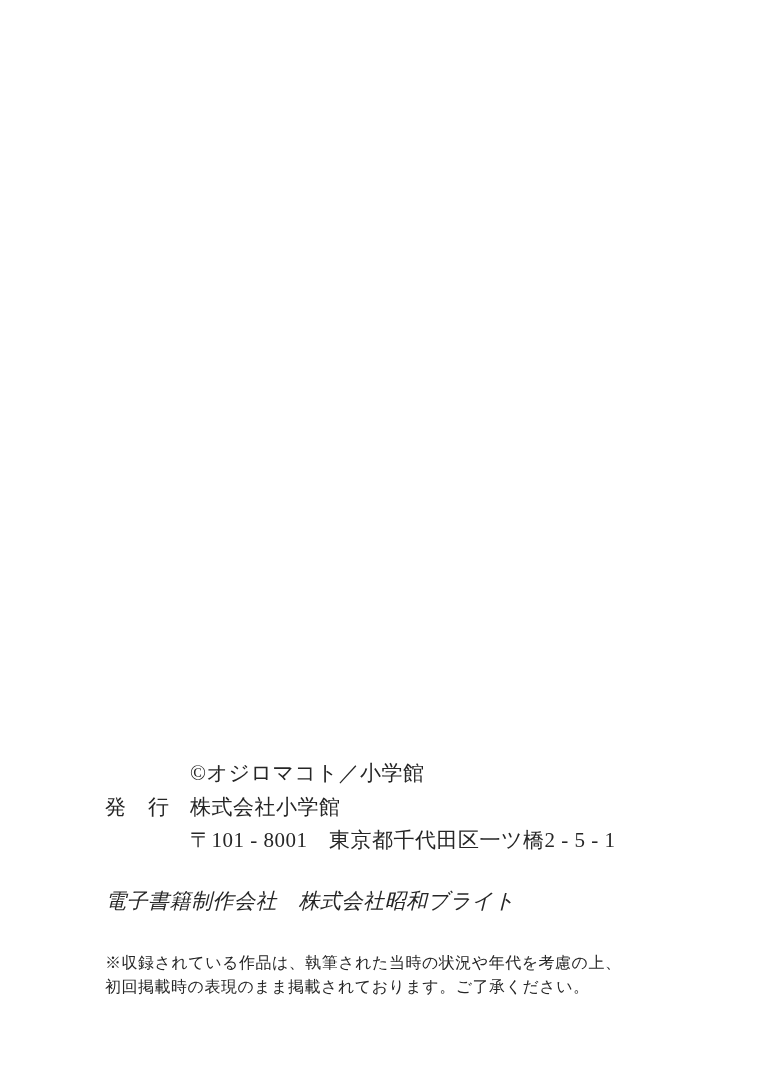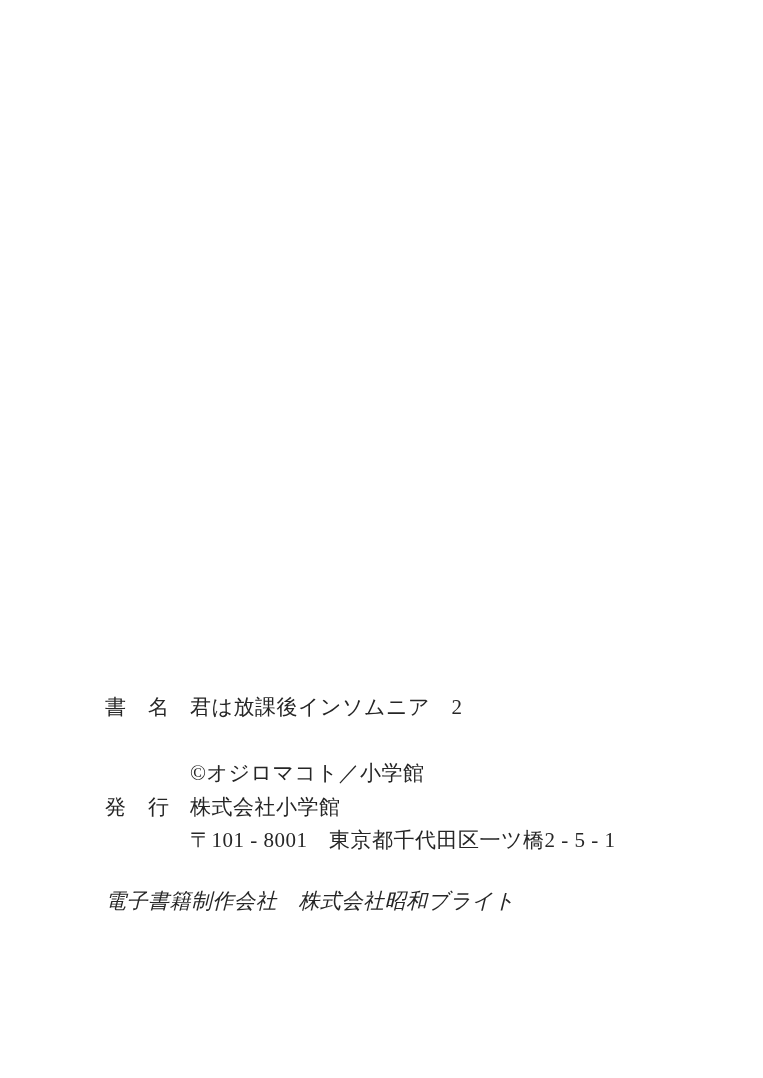--- a/index.html
+++ b/index.html
@@ -60,37 +60,37 @@
   }
   .notice-line {
     white-space: pre;
   }
 </style>
 </head>
 <body>
 
 <div class="page">
 
-  <div class="colophon-row row-title">
-    <span class="label">書　名</span>
-    <span class="value">君は放課後インソムニア　2</span>
-  </div>
 
 
   <div class="colophon-row row-copyright">
     <span class="label"></span>
     <span class="value">©オジロマコト／小学館</span>
   </div>
 
   <div class="colophon-row row-publisher">
     <span class="label">発　行</span>
     <span class="value">株式会社小学館</span>
   </div>
 
   <div class="colophon-row row-address">
     <span class="label"></span>
     <span class="value">〒101 - 8001　東京都千代田区一ツ橋2 - 5 - 1</span>
   </div>
 
   <div class="production-line">電子書籍制作会社　株式会社昭和ブライト</div>
 
+  <div class="notice">
+    <div class="notice-line">※収録されている作品は、執筆された当時の状況や年代を考慮の上、</div>
+    <div class="notice-line">初回掲載時の表現のまま掲載されております。ご了承ください。</div>
+  </div>
 
 </div>
 
 </body></html>

